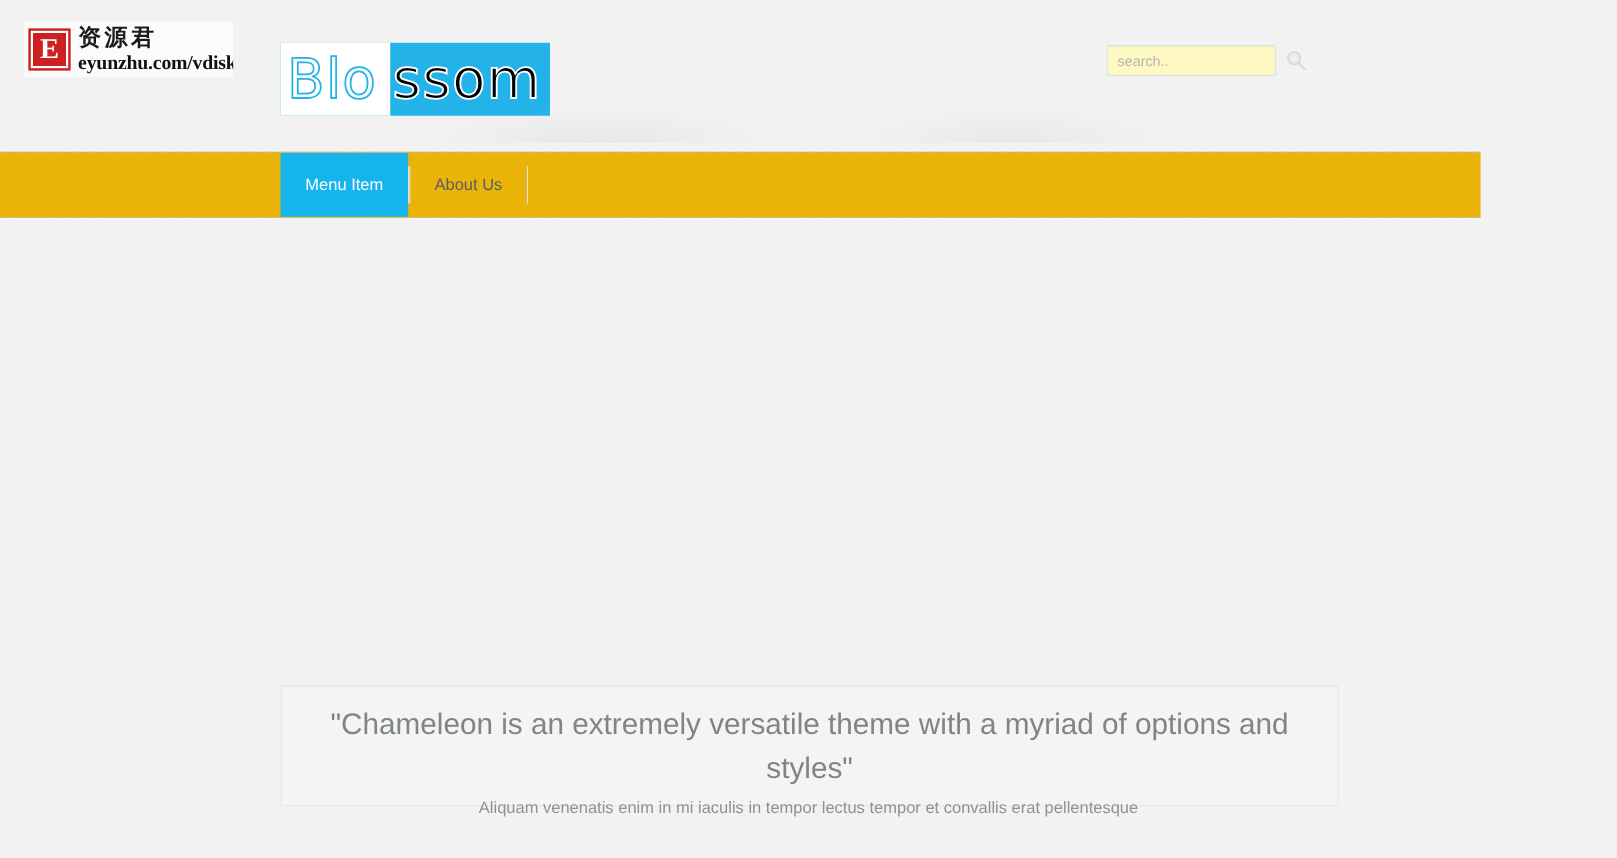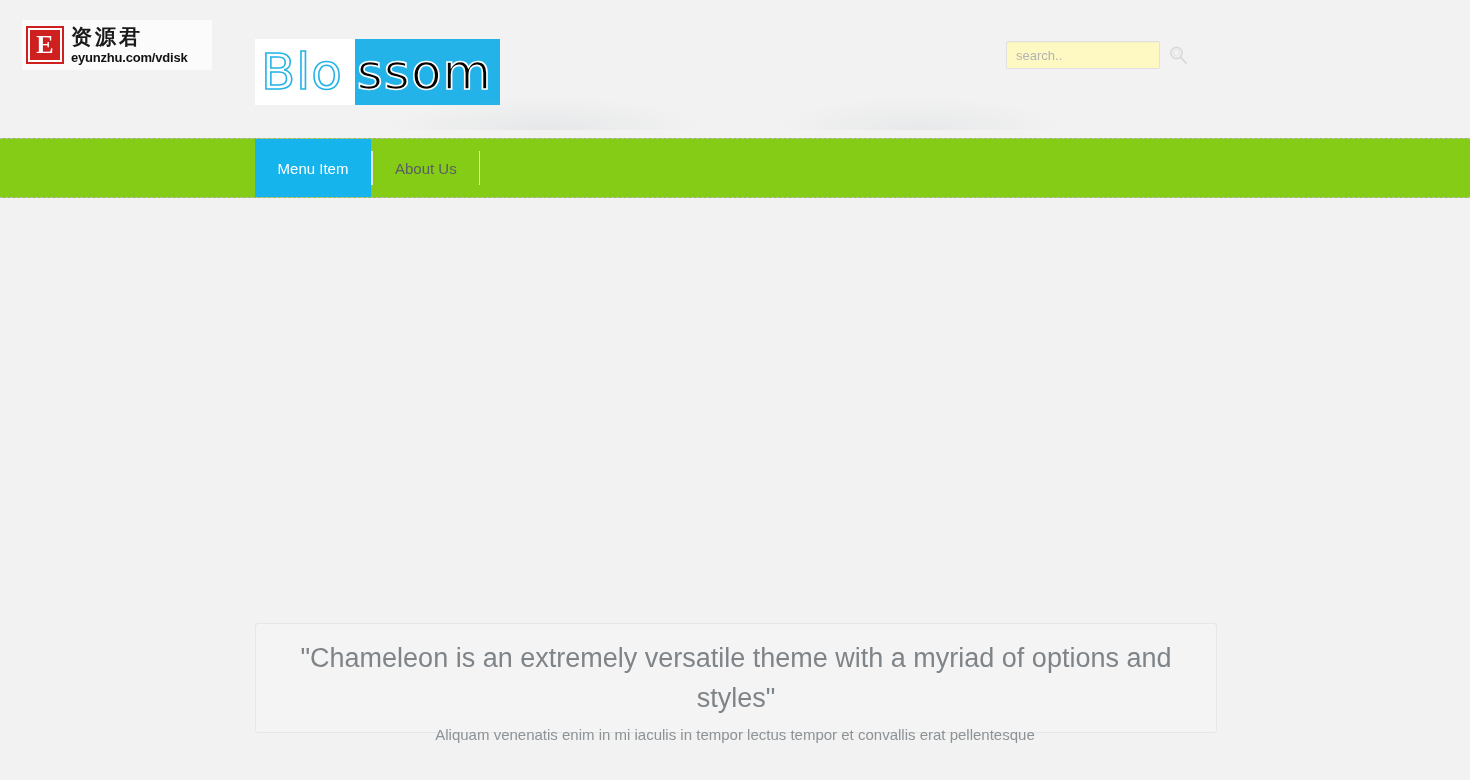--- a/index.html
+++ b/index.html
@@ -65,22 +65,22 @@
     line-height: 1;
   }
   .wm-cn {
     font-family: "Liberation Serif", serif;
     font-size: 21px;
     font-weight: bold;
     color: #1a1a1a;
     letter-spacing: 3px;
   }
   .wm-url {
-    font-family: Liberation Sans, sans-serif;
-    font-size: 13px;
+    font-family: Liberation Serif, serif;
+    font-size: 18px;
     font-weight: bold;
     color: #111111;
     margin-top: 3px;
     letter-spacing: -0.2px;
   }
 
   
   .brand {
     position: absolute;
     left: 255px; top: 39px;
@@ -167,25 +167,25 @@
     left: 770px; top: 96px;
     width: 300px; height: 34px;
     background: radial-gradient(ellipse at 50% 100%, rgba(170,178,186,0.15), rgba(170,178,186,0) 70%);
     pointer-events: none;
   }
 
   
   .nav {
     position: absolute;
     left: 0; top: 138px;
-    width: 1470px;
+    width: 1346px;
     height: 60px;
     border-top: 1px dashed #b9b9b9;
     border-bottom: 1px dashed #b9b9b9;
-    background: #84cc16;
+    background: #eab308;
     text-align: center;
   }
   .nav-inner {
     position: absolute;
     left: 255px; top: 0;
     height: 58px;
     display: flex;
     align-items: stretch;
   }
   .nav-item {

